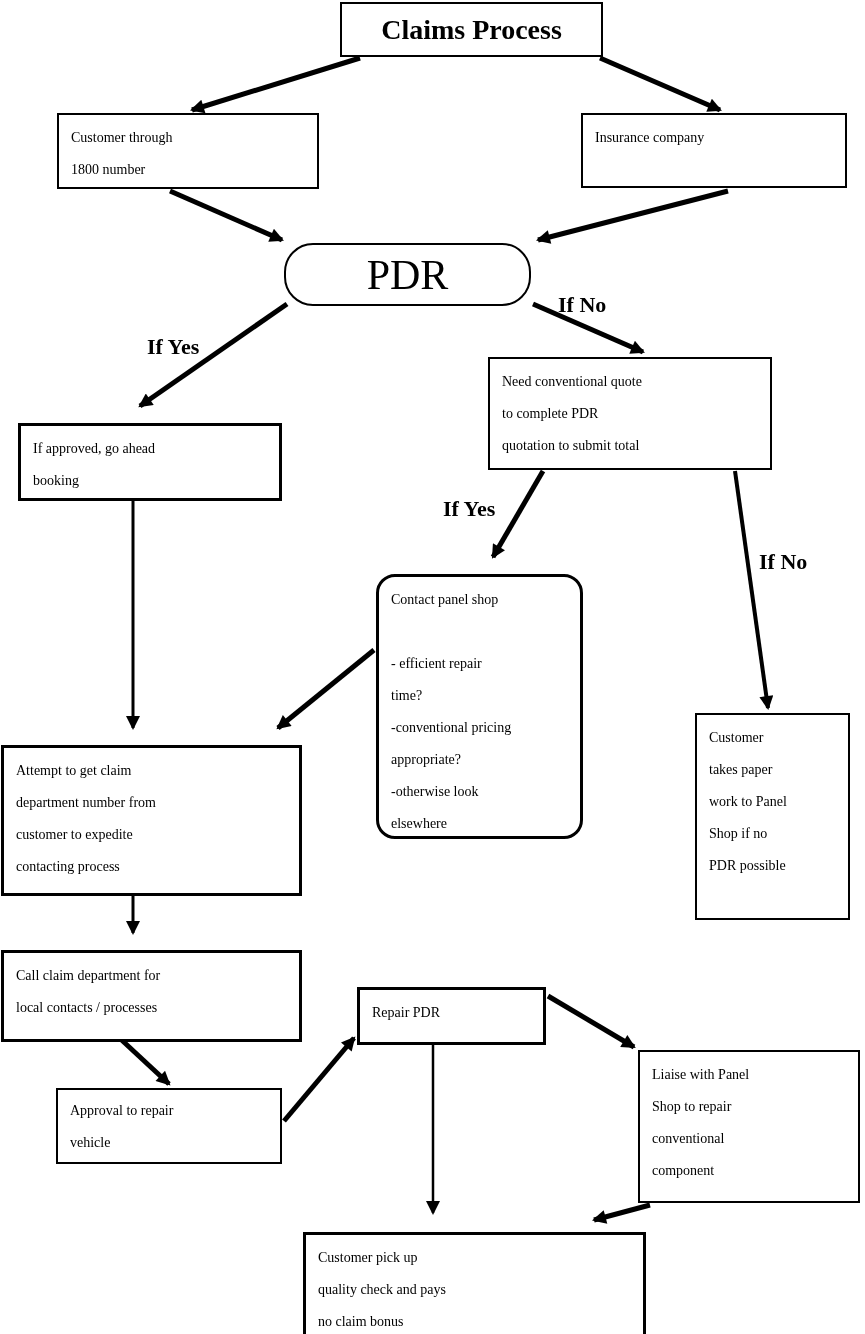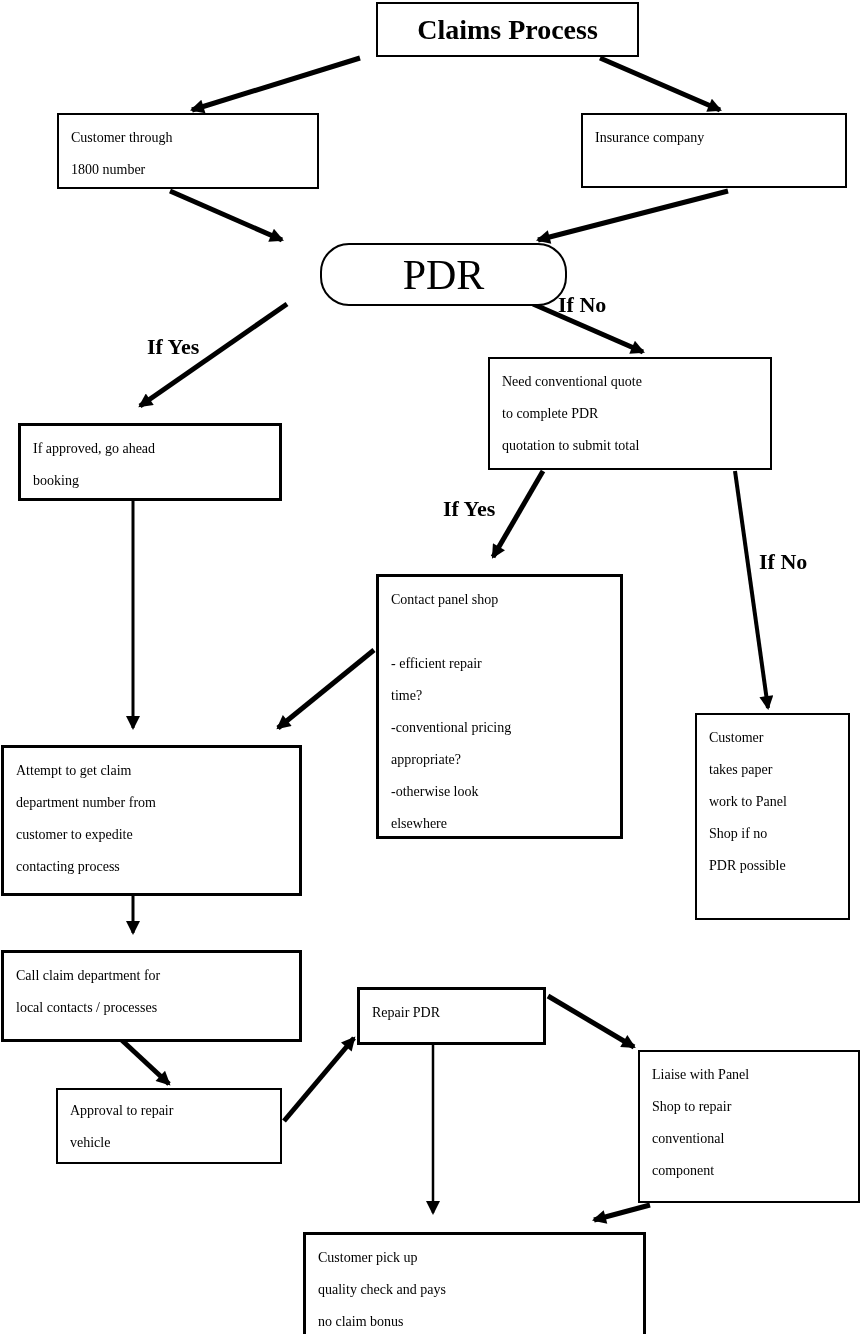--- a/index.html
+++ b/index.html
@@ -28,21 +28,20 @@
     line-height: 32px;
     white-space: pre-line;
   }
   .b3 { border-width: 3px; margin-top: 12px; }
   .center {
     display: flex;
     align-items: center;
     justify-content: center;
     text-align: center;
     padding: 0;
-    margin-left: 36px;
   }
   .title { font-weight: bold; font-size: 28px; }
   .pdr-text { font-size: 42px; border-radius: 29px; }
   .elabel {
     position: absolute;
     font-weight: bold;
     font-size: 22px;
     white-space: nowrap;
   }
 </style>
@@ -84,21 +83,21 @@
 
   <div class="box center pdr-text" style="left:284px; top:243px; width:247px; height:63px;">PDR</div>
 
   <div class="box" style="left:488px; top:357px; width:284px; height:113px;">Need conventional quote
 to complete PDR
 quotation to submit total</div>
 
   <div class="box b3" style="left:18px; top:411px; width:264px; height:78px;">If approved, go ahead
 booking</div>
 
-  <div class="box b3" style="left:376px; top:562px; width:247px; height:265px;">Contact panel shop
+  <div class="box b3" style="left:376px; top:562px; width:207px; height:265px;border-radius:19px;">Contact panel shop
 
 - efficient repair
 time?
 -conventional pricing
 appropriate?
 -otherwise look
 elsewhere</div>
 
   <div class="box" style="left:695px; top:713px; width:155px; height:207px;">Customer
 takes paper

